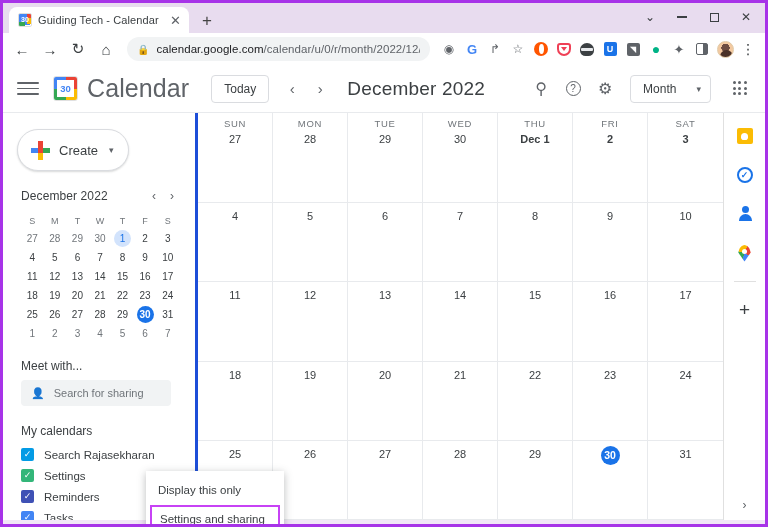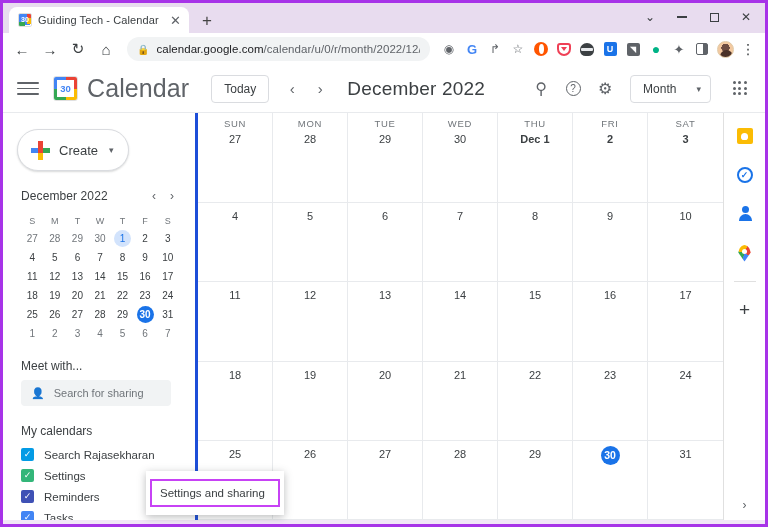--- a/index.html
+++ b/index.html
@@ -654,19 +654,20 @@
           </div>
         <div class="rail-ic">
             <span class="maps-ic"></span>
           </div>
         <div class="rail-div"></div>
         <div class="rail-ic rail-plus">+</div>
         <div class="rail-bottom">›</div>
       </div>
 
       <div class="ctx-menu">
+        <div class="ctx-item">Display this only</div>
         <div class="ctx-highlight">Settings and sharing</div>
 
       </div>
 
     </div>
   </div>
 </div>
 
 </body></html>

